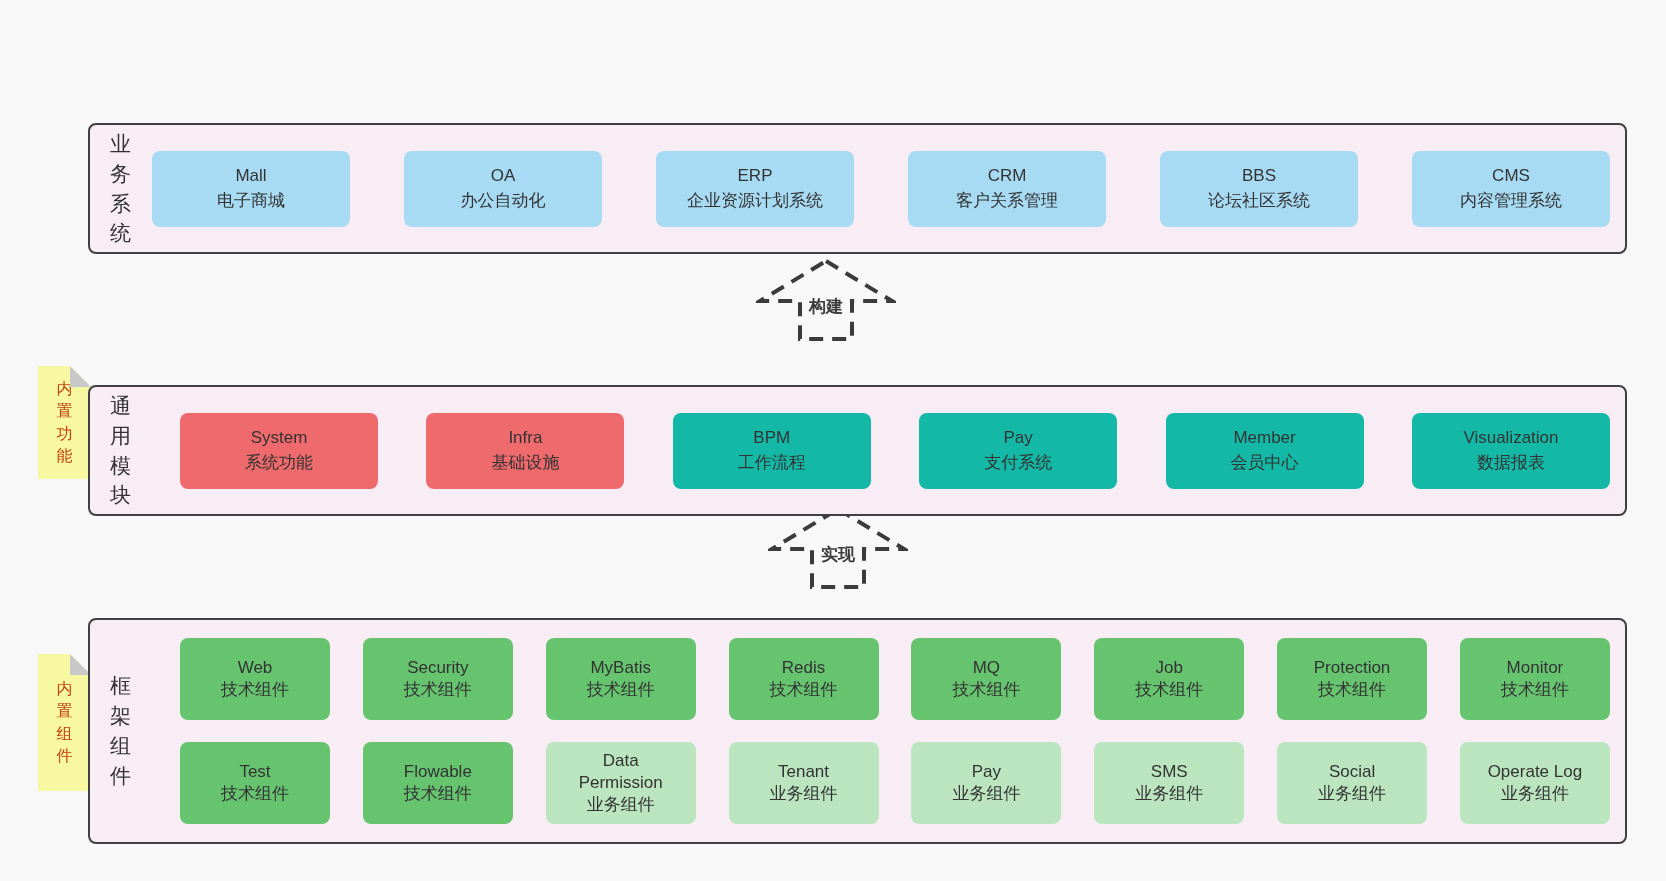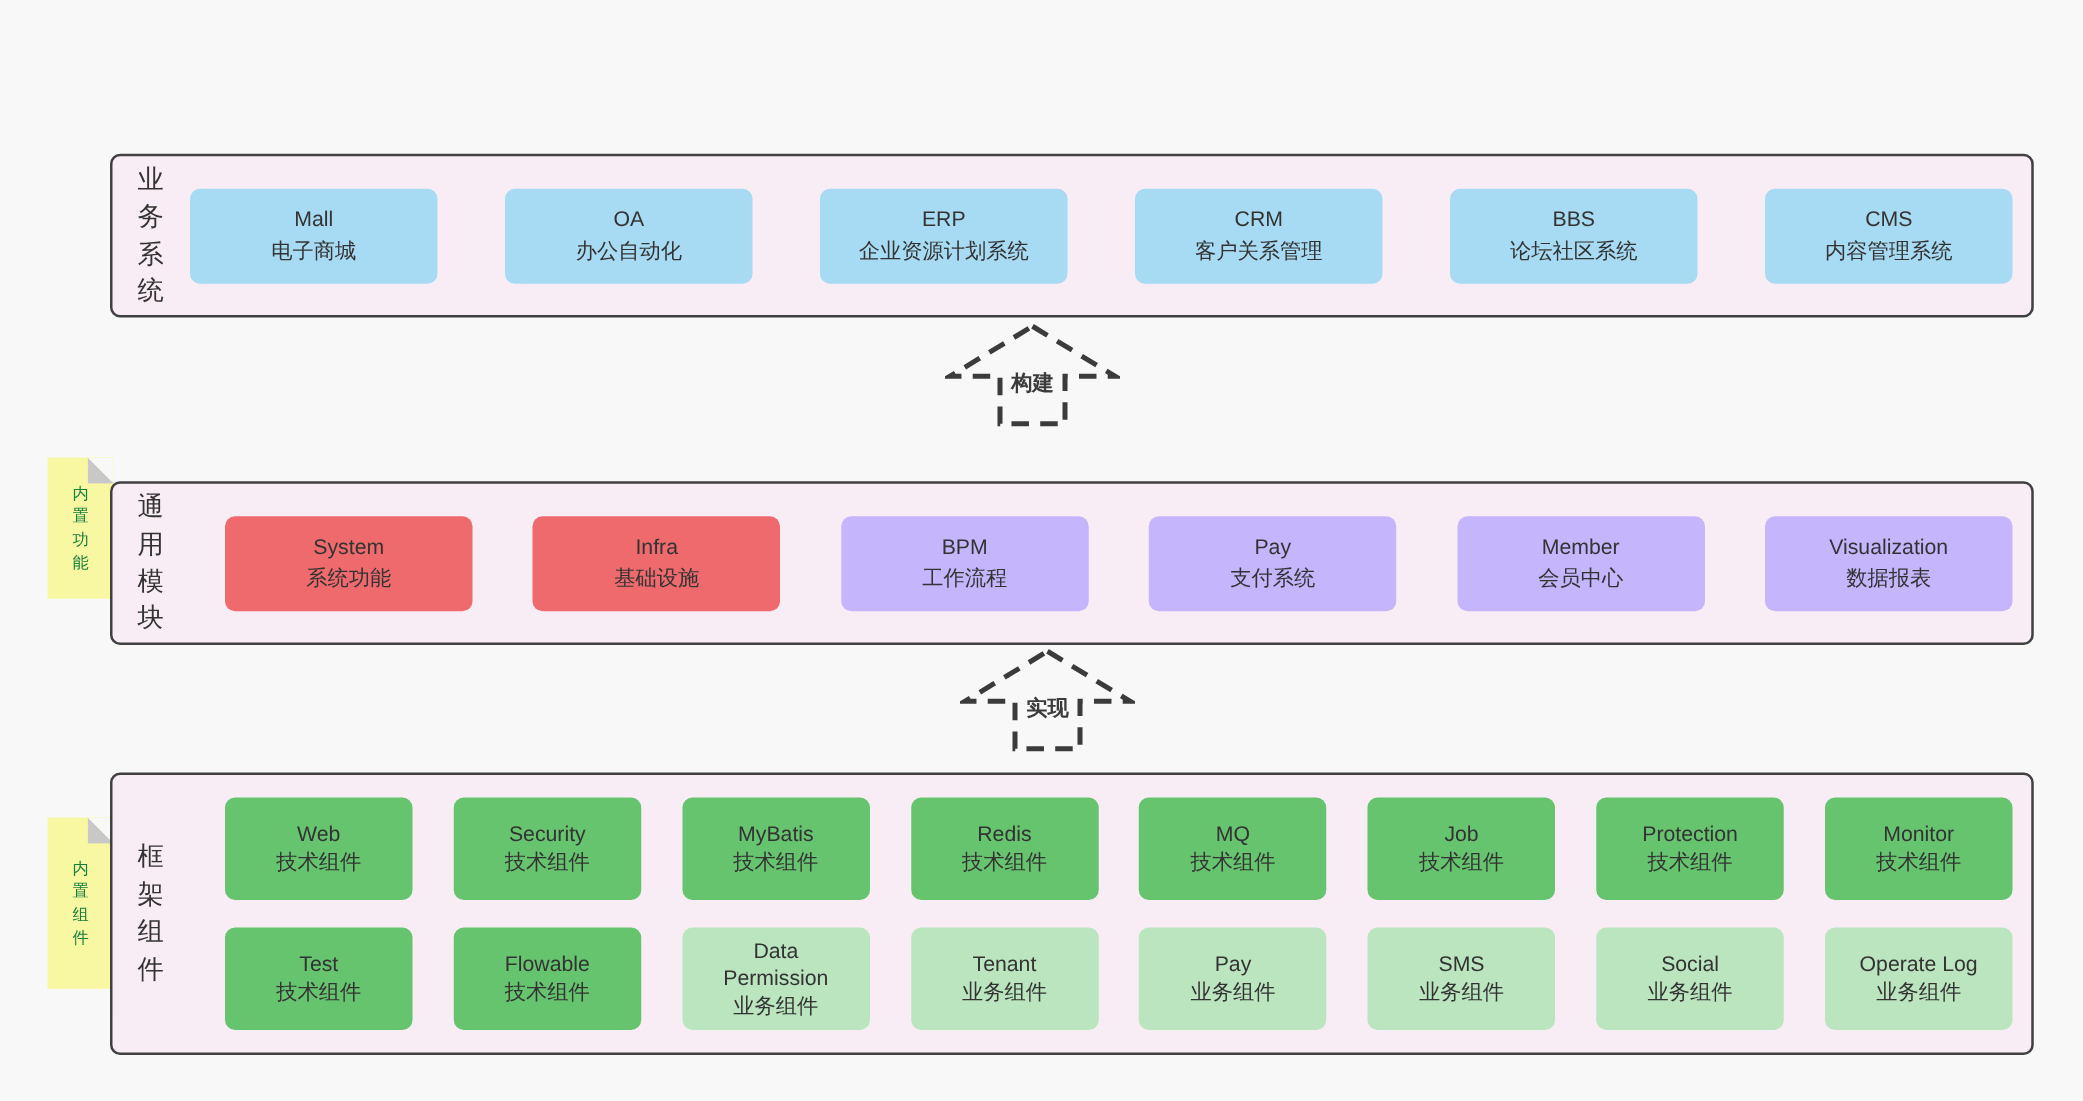--- a/index.html
+++ b/index.html
@@ -74,34 +74,34 @@
     justify-content: center;
     text-align: center;
     font-size: 17px;
     line-height: 1.42;
     color: #333333;
   }
   .box-lg { width: 198px; height: 76px; }
   .box-sm { width: 150px; height: 82px; line-height: 1.3; padding: 0 13px; }
   .v-blue       { background: #a7daf3; }
   .v-red        { background: #ef6a6d; }
-  .v-pink       { background: #c4b5fd; }
+  .v-pink       { background: #14b8a6; }
   .v-green      { background: #66c46f; }
   .v-lightgreen { background: #bae5bf; }
 
   
   .arrow {
     position: absolute;
     width: 140px;
     height: 86px;
     z-index: 1;
     font-weight: bold;
   }
   .arrow-build     { left: 756px; top: 257px; }
-  .arrow-implement { left: 768px; top: 505px; margin-top: 12px; }
+  .arrow-implement { left: 768px; top: 505px; }
   .arrow svg { position: absolute; left: 0; top: 0; }
   .arrow-label {
     position: absolute;
     left: 50%;
     top: 37px;
     transform: translateX(-50%);
     background: #f8f8f8;
     padding: 1px 4px;
     font-size: 17px;
     color: #3b3b3b;
@@ -117,25 +117,25 @@
     display: flex;
     align-items: center;
     justify-content: center;
     z-index: 1;
   }
   .sticky-modules    { top: 366px; height: 113px; }
   .sticky-components { top: 654px; height: 137px; }
   .sticky span.sticky-text {
     display: inline-block;
     width: 1.05em;
-    font-size: 13px;
+    font-size: 16px;
     line-height: 1.4;
     word-break: break-all;
     text-align: center;
-    color: #15803d;
+    color: #c2410c;
   }
   .fold-cut {
     position: absolute; top: 0; right: 0;
     width: 21px; height: 21px;
     background: #f8f8f8;
     clip-path: polygon(0 0, 100% 0, 100% 100%);
   }
   .fold-flap {
     position: absolute; top: 0; right: 0;
     width: 21px; height: 21px;

